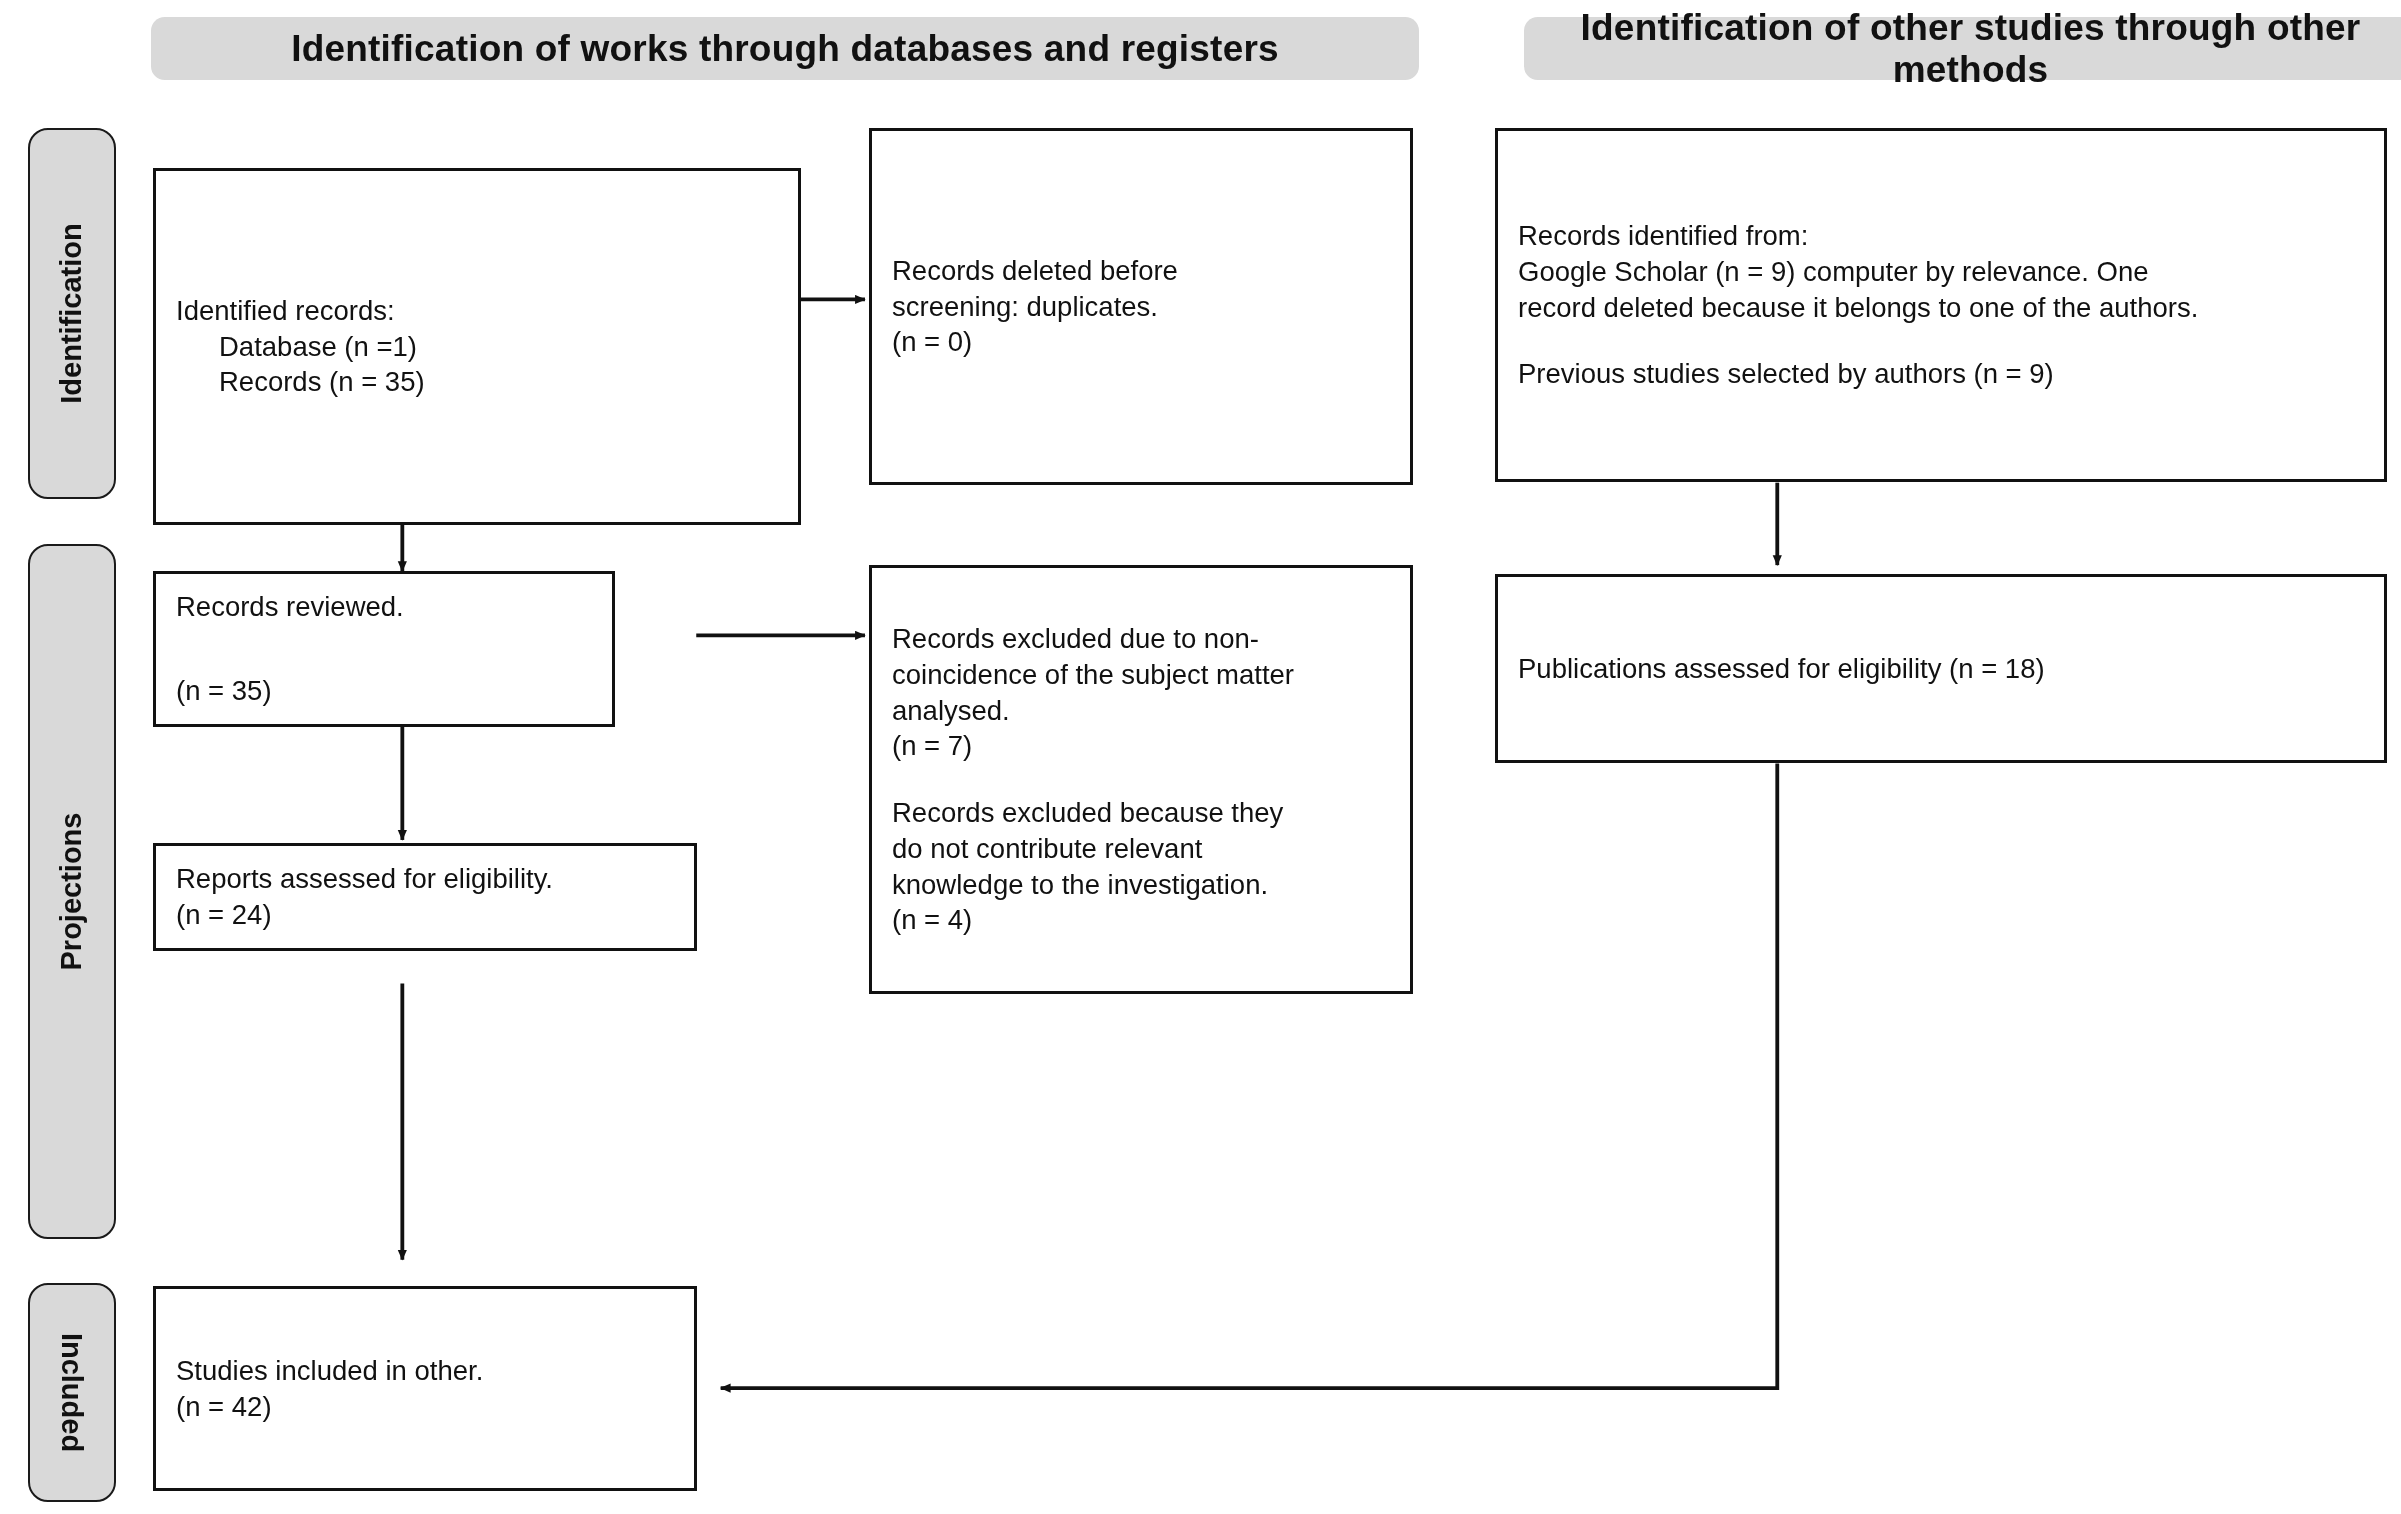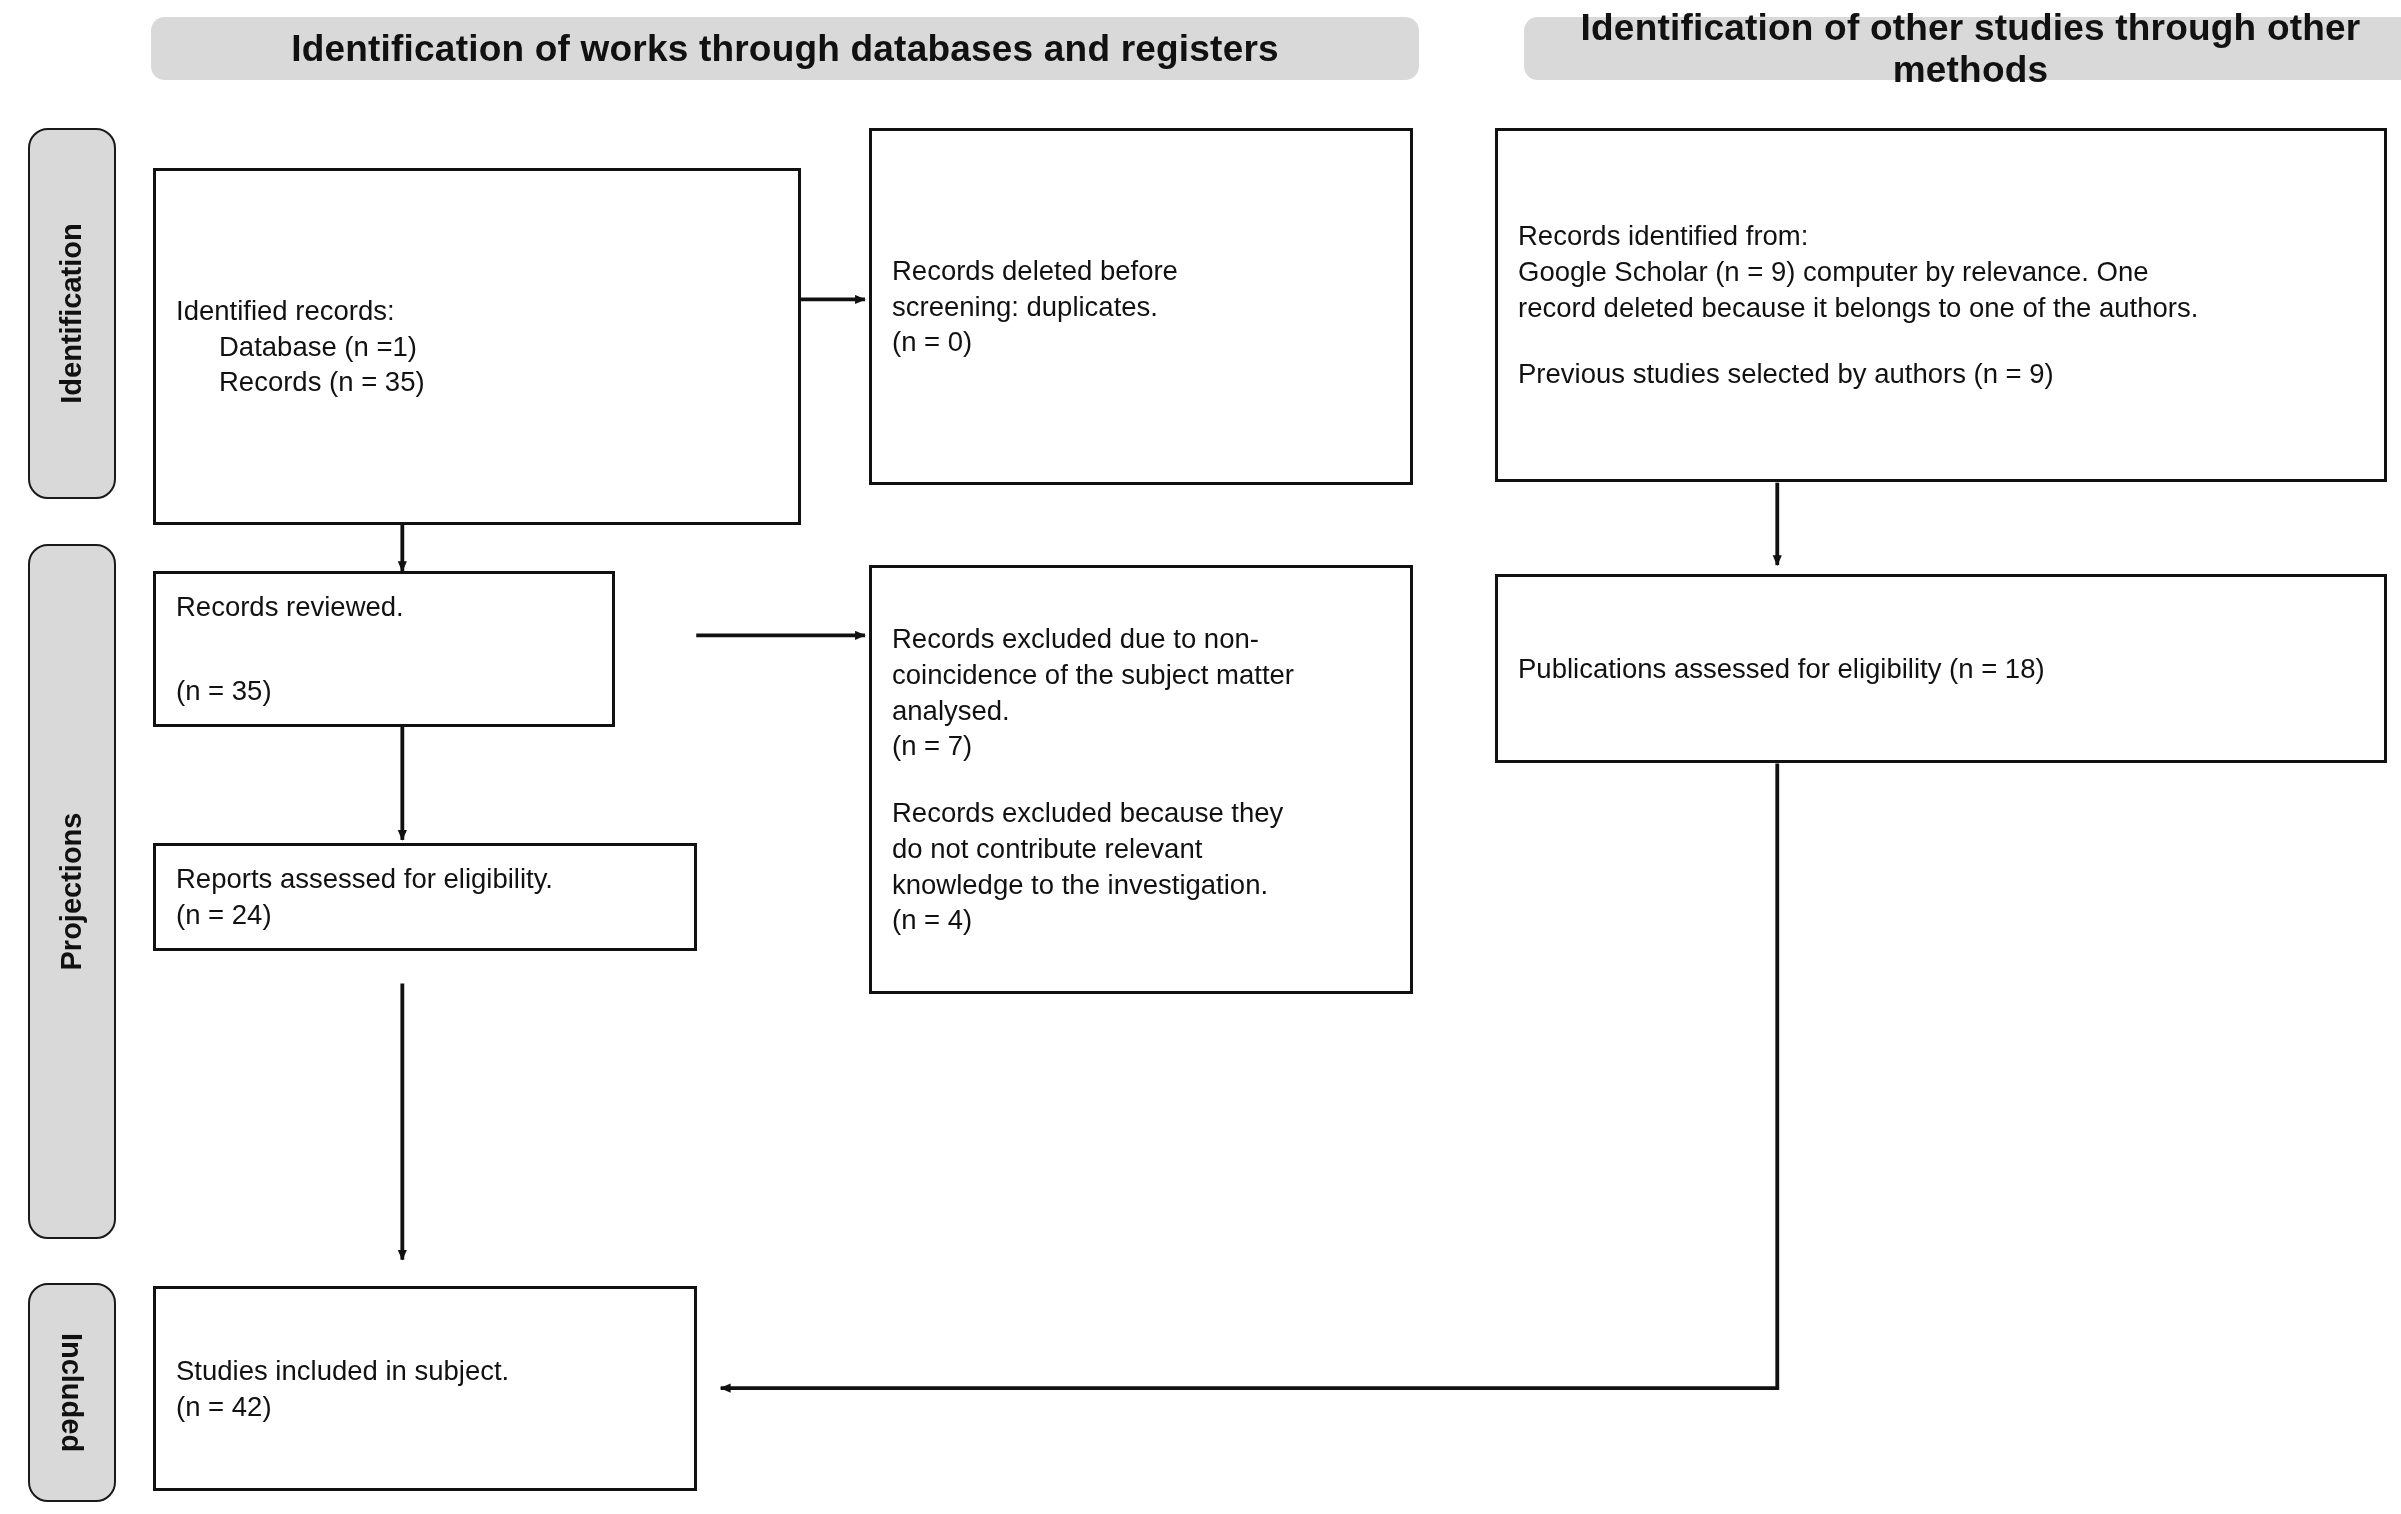--- a/index.html
+++ b/index.html
@@ -115,21 +115,21 @@
     <div class="line">knowledge to the investigation.</div>
     <div class="line">(n = 4)</div>
   </div>
 
   <div class="box" style="left:153px;top:843px;width:544px;height:108px;">
     <div class="line">Reports assessed for eligibility.</div>
     <div class="line">(n = 24)</div>
   </div>
 
   <div class="box" style="left:153px;top:1286px;width:544px;height:205px;">
-    <div class="line">Studies included in subject.</div>
+    <div class="line">Studies included in other.</div>
     <div class="line">(n = 42)</div>
   </div>
 
   <div class="box" style="left:1495px;top:128px;width:892px;height:354px;">
     <div class="line">Records identified from:</div>
     <div class="line">Google Scholar (n = 9) computer by relevance. One</div>
     <div class="line">record deleted because it belongs to one of the authors.</div>
     <div class="gap"></div>
     <div class="line">Previous studies selected by authors (n = 9)</div>
   </div>

